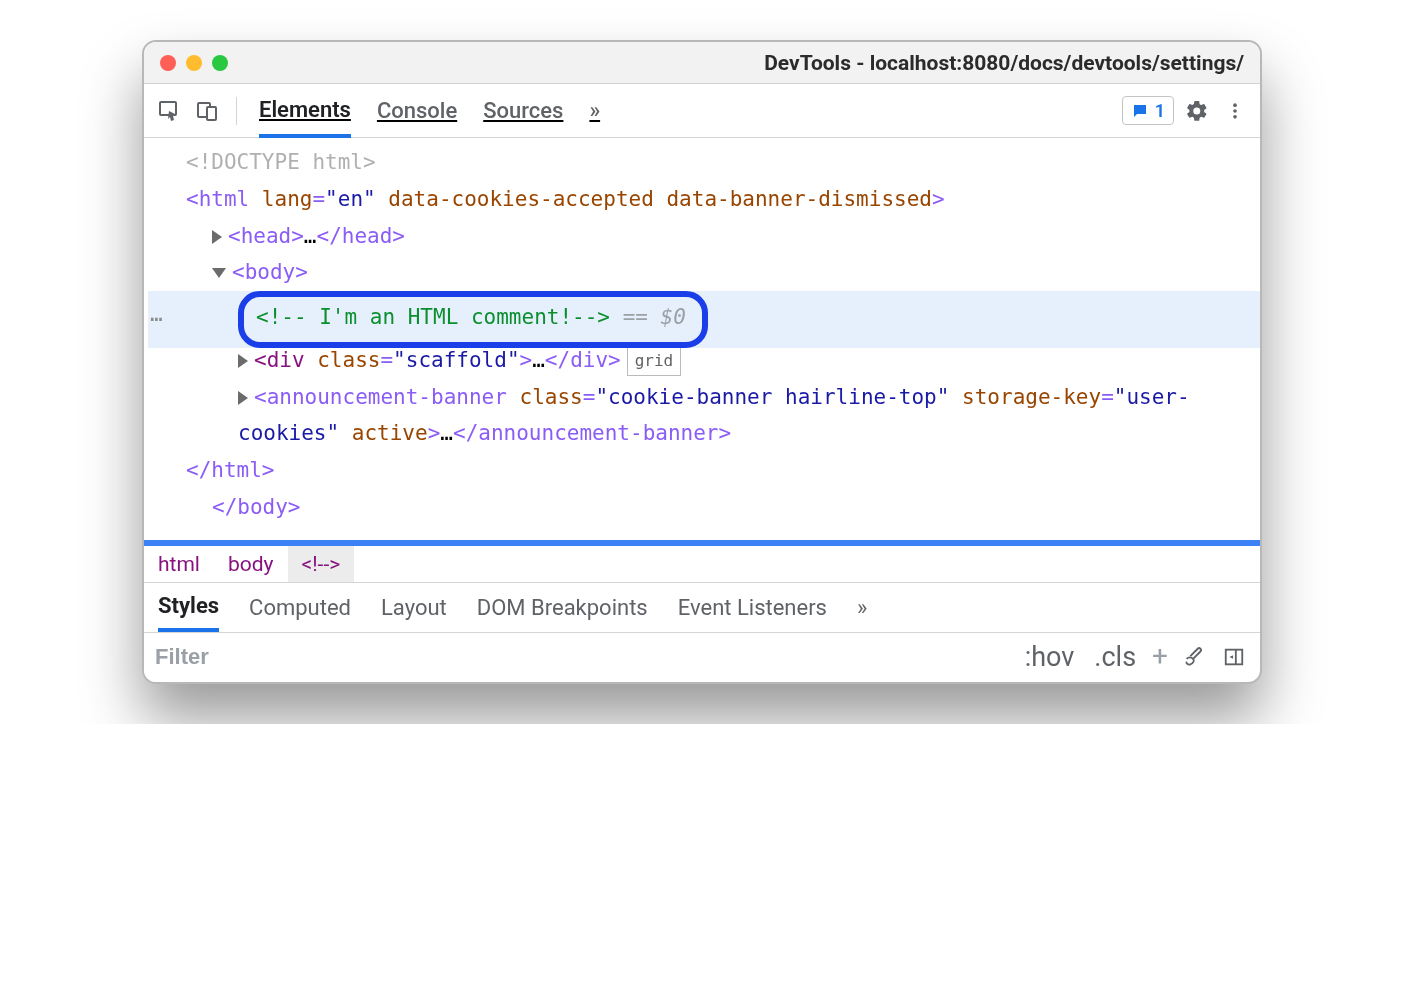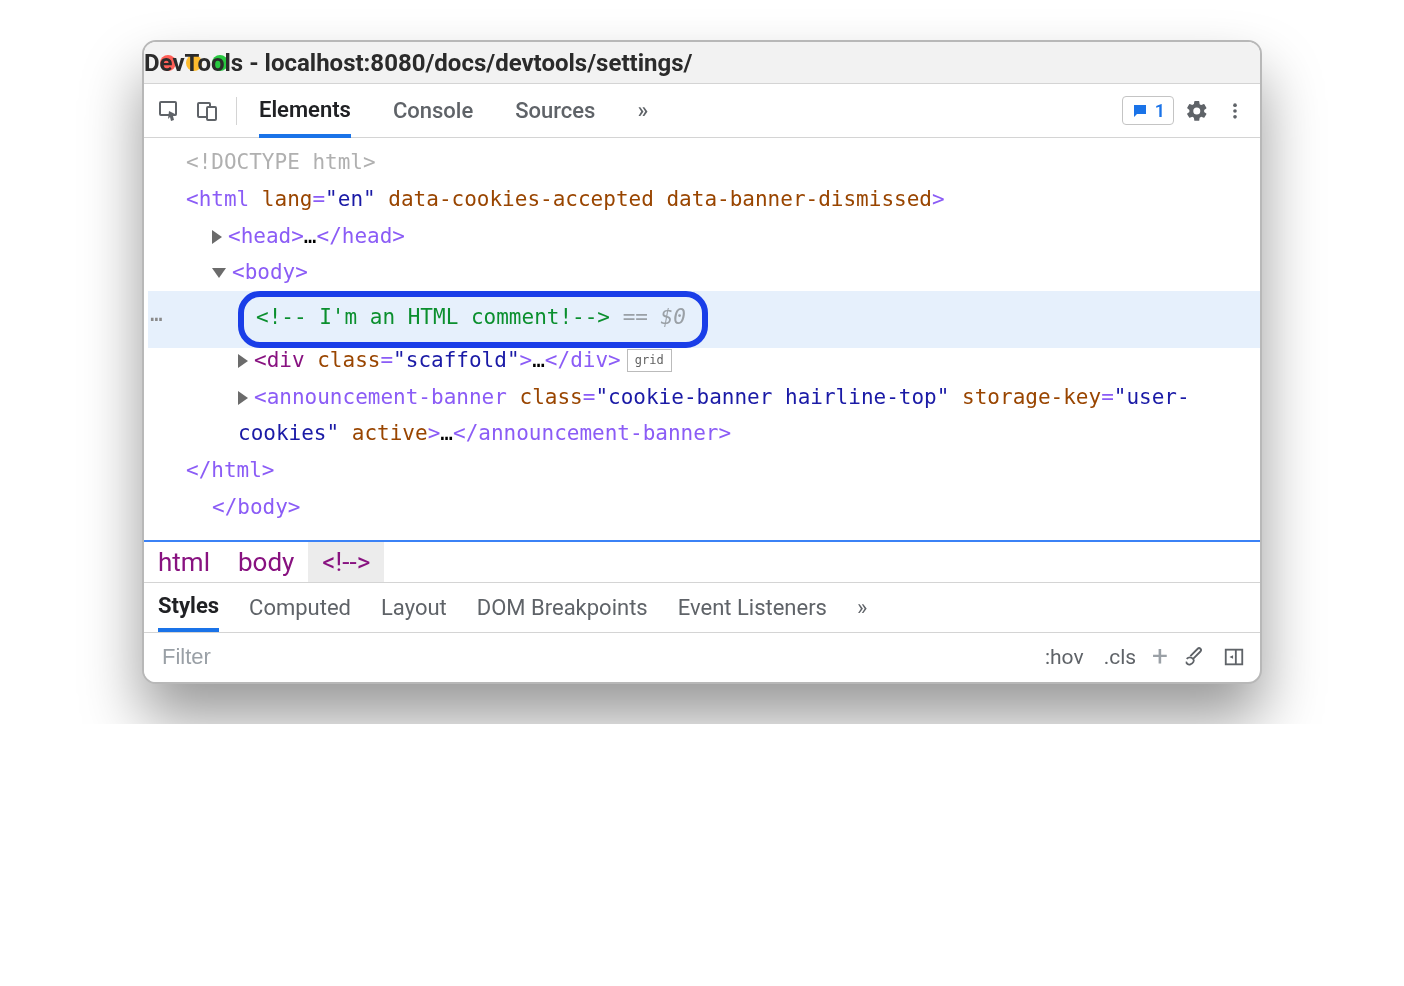--- a/index.html
+++ b/index.html
@@ -3,51 +3,51 @@
 <meta charset="utf-8">
 <style>
   * { box-sizing: border-box; }
   body { margin:0; padding:40px; font-family:-apple-system,BlinkMacSystemFont,"Segoe UI",Roboto,sans-serif; background:#fff; }
   .wrap { width:1120px; margin:0 auto; }
   .window { border:2px solid #b8b8b8; border-radius:14px; overflow:hidden; box-shadow:0 35px 60px rgba(0,0,0,0.4); background:#fff; }
   .titlebar { display:flex; align-items:center; height:42px; background:#f2f2f2; border-bottom:1px solid #d4d4d4; position:relative; }
   .traffic { display:flex; gap:10px; padding-left:16px; }
   .dot { width:16px; height:16px; border-radius:50%; }
   .red{background:#ff5f57;} .yel{background:#febc2e;} .grn{background:#28c840;}
-  .title { position:absolute; left:0; right:0; text-align:left; font-weight:700; font-size:24px; color:#2b2b2b; pointer-events:none; }
+  .title { position:absolute; left:0; right:16px; text-align:right; font-weight:700; font-size:21px; color:#2b2b2b; pointer-events:none; }
   .toolbar { display:flex; align-items:center; height:54px; border-bottom:1px solid #d4d4d4; padding:0 10px; gap:8px; }
   .tbicon { width:30px; height:30px; display:flex; align-items:center; justify-content:center; color:#5f6368; }
   .vdiv { width:1px; height:28px; background:#d4d4d4; margin:0 6px; }
-  .tabs { display:flex; align-items:stretch; height:100%; gap:42px; margin-left:8px; }
+  .tabs { display:flex; align-items:stretch; height:100%; gap:26px; margin-left:8px;text-decoration:underline; }
   .tab { display:flex; align-items:center; font-size:22px; color:#5f6368; font-weight:500; cursor:pointer; }
   .tab.active { color:#202124; font-weight:600; border-bottom:4px solid #1a73e8; margin-bottom:-1px; }
   .spacer { flex:1; }
   .issuebtn { border:1px solid #c4c4c4; border-radius:4px; display:flex; align-items:center; gap:6px; padding:3px 8px; color:#1a73e8; font-size:18px; font-weight:600; cursor:pointer; }
   .dompanel { font-family:ui-monospace,SFMono-Regular,Menlo,Consolas,monospace; font-size:21px; line-height:1.75; padding:6px 0 14px 4px; }
   .line { padding:0 14px; white-space:nowrap; position:relative; }
   .indent1{padding-left:38px;} .indent2{padding-left:64px; position:relative;} .indent3{padding-left:90px; position:relative;}
   .tri { display:inline-block; width:0; height:0; margin-right:6px; vertical-align:middle; }
   .tri.right { border-top:7px solid transparent; border-bottom:7px solid transparent; border-left:10px solid #6b6b6b; }
   .tri.down { border-left:7px solid transparent; border-right:7px solid transparent; border-top:10px solid #6b6b6b; }
   .gray{color:#b0b0b0;} .maroon{color:#8b5cf6;} .brown{color:#994500;} .blue{color:#1a1aa6;} .green{color:#0b8f2e;} .lgray{color:#9aa0a6;} .istyle{font-style:italic;color:#9aa0a6;}
   .selline { background:#e6f0fc; }
   .highlight { border:6px solid #1a3ee8; border-radius:22px; padding:2px 16px 6px 12px; display:inline-block; position:relative; z-index:2;text-align:center; }
   .ellipsis-gutter { position:absolute; left:2px; top:50%; transform:translateY(-50%); color:#8a8a8a; letter-spacing:2px; }
-  .badge { display:inline-block; border:1px solid #bbb; border-radius:0; padding:0 7px; font-size:12px; color:#616161; background:#fff; vertical-align:middle; margin-left:6px; }
+  .badge { display:inline-block; border:1px solid #bbb; border-radius:0; padding:0 7px; font-size:16px; color:#616161; background:#fff; vertical-align:middle; margin-left:6px; }
   .divclip { color:#881280; } 
-  .breadcrumbs { border-top:2px solid #3b82f6; display:flex; align-items:stretch; height:42px; font-size:26px; }
+  .breadcrumbs { border-top:6px solid #3b82f6; display:flex; align-items:stretch; height:42px; font-size:21px; }
   .crumb { display:flex; align-items:center; padding:0 14px; color:#881280; cursor:pointer; }
   .crumb.sel { background:#ececec; color:#881280; }
   .subtabs { border-top:1px solid #d4d4d4; display:flex; align-items:center; height:50px; gap:30px; padding:0 14px; font-size:22px; color:#5f6368; }
   .subtab { cursor:pointer; height:100%; display:flex; align-items:center; }
   .subtab.active { color:#202124; font-weight:700; border-bottom:4px solid #1a73e8; margin-bottom:-1px;text-align:center; }
   .filterbar { border-top:1px solid #d4d4d4; display:flex; align-items:center; height:50px; }
-  .filterinput { flex:1; height:100%; border:none; outline:none; font-size:22px; padding:0 18px; color:#5f6368; background:#fff; }
+  .filterinput { flex:1; height:100%; border:none; outline:none; font-size:22px; padding:0 11px; color:#5f6368; background:#fff;font-weight:bold; }
   .filterinput::placeholder { color:#9aa0a6; }
-  .ftext { color:#5f6368; font-size:21px; padding:0 10px; }
+  .ftext { color:#5f6368; font-size:27px; padding:0 10px; }
   .fbtn { width:32px; height:32px; display:flex; align-items:center; justify-content:center; color:#5f6368; margin:0 4px; }
   .plus { font-size:28px; color:#9aa0a6; padding:0 6px; position:relative; top:-2px;}
   svg { display:block; }
 </style>
 </head>
 <body>
 
 <div class="wrap">
 <div class="window">
 

